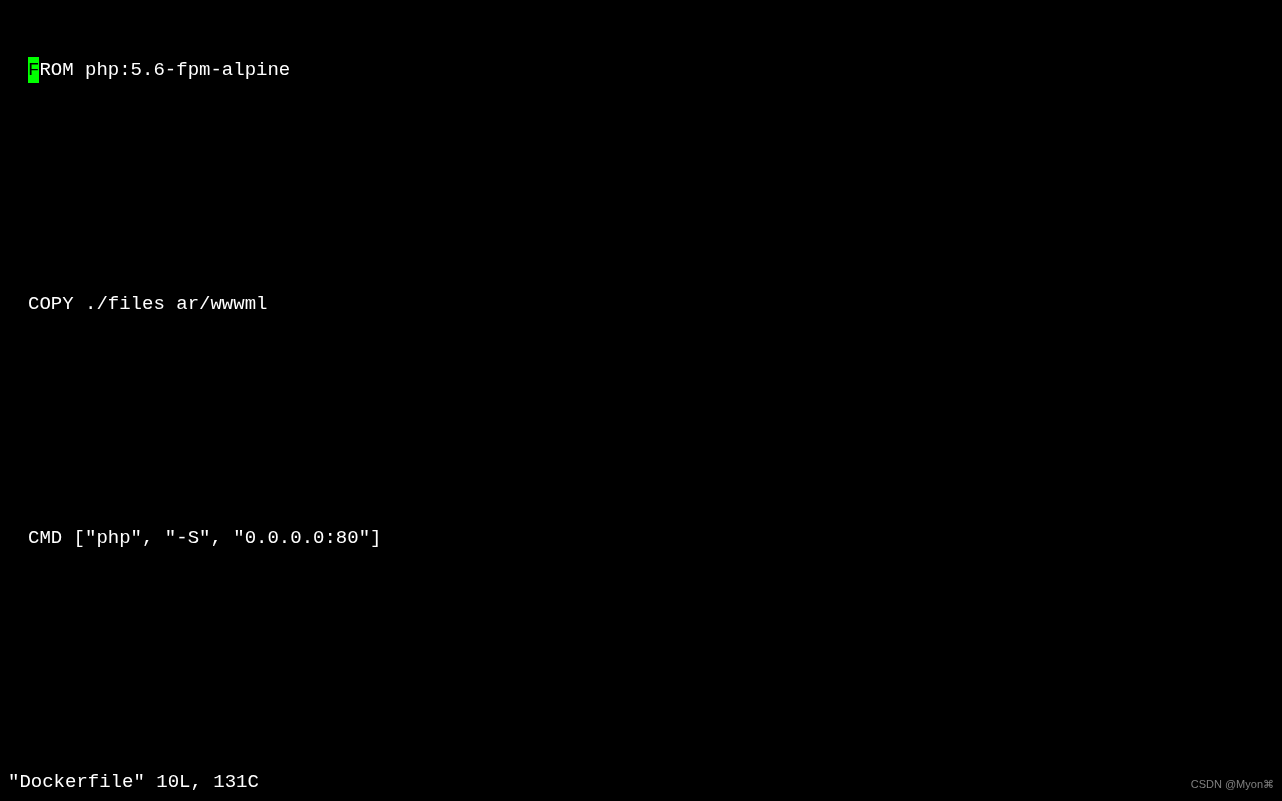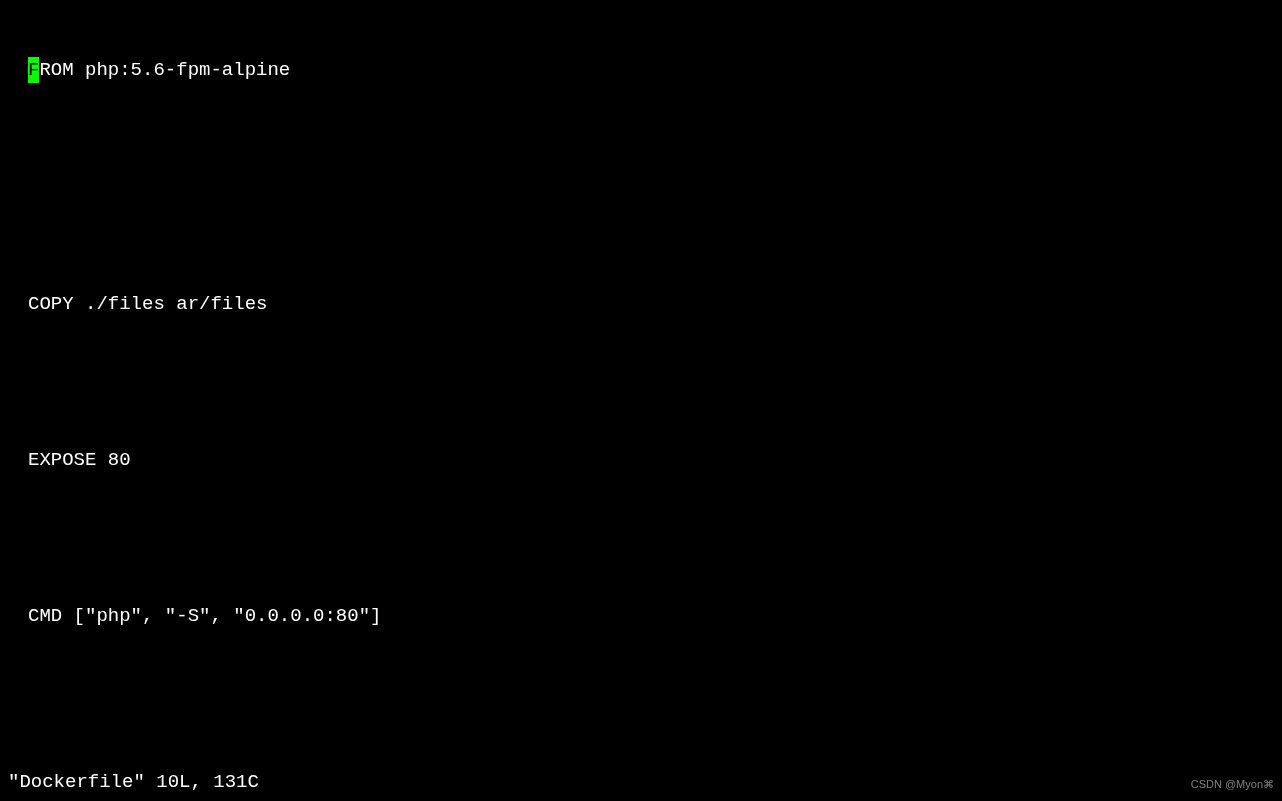--- a/index.html
+++ b/index.html
@@ -48,23 +48,22 @@
       margin-top: 40px;
     }
   </style>
 </head>
 <body>
 
 <div class="editor-content">
   <span class="line"><span class="cursor-block">F</span><span>ROM php:5.6-fpm-alpine</span></span>
   <span class="line"></span>
   <span class="line"></span>
-  <span class="line">COPY ./files ar/files</span>
+  <span class="line">COPY ./files ar/wwwml</span>
   <span class="line"></span>
-  <span class="line">EXPOSE 80</span>
   <span class="line"></span>
   <span class="line">CMD ["php", "-S", "0.0.0.0:80"]</span>
   
 </div>
 
 <div class="status-line">"Dockerfile" 10L, 131C</div>
 
 <div class="watermark">CSDN @Myon⌘</div>
 
 </body></html>

